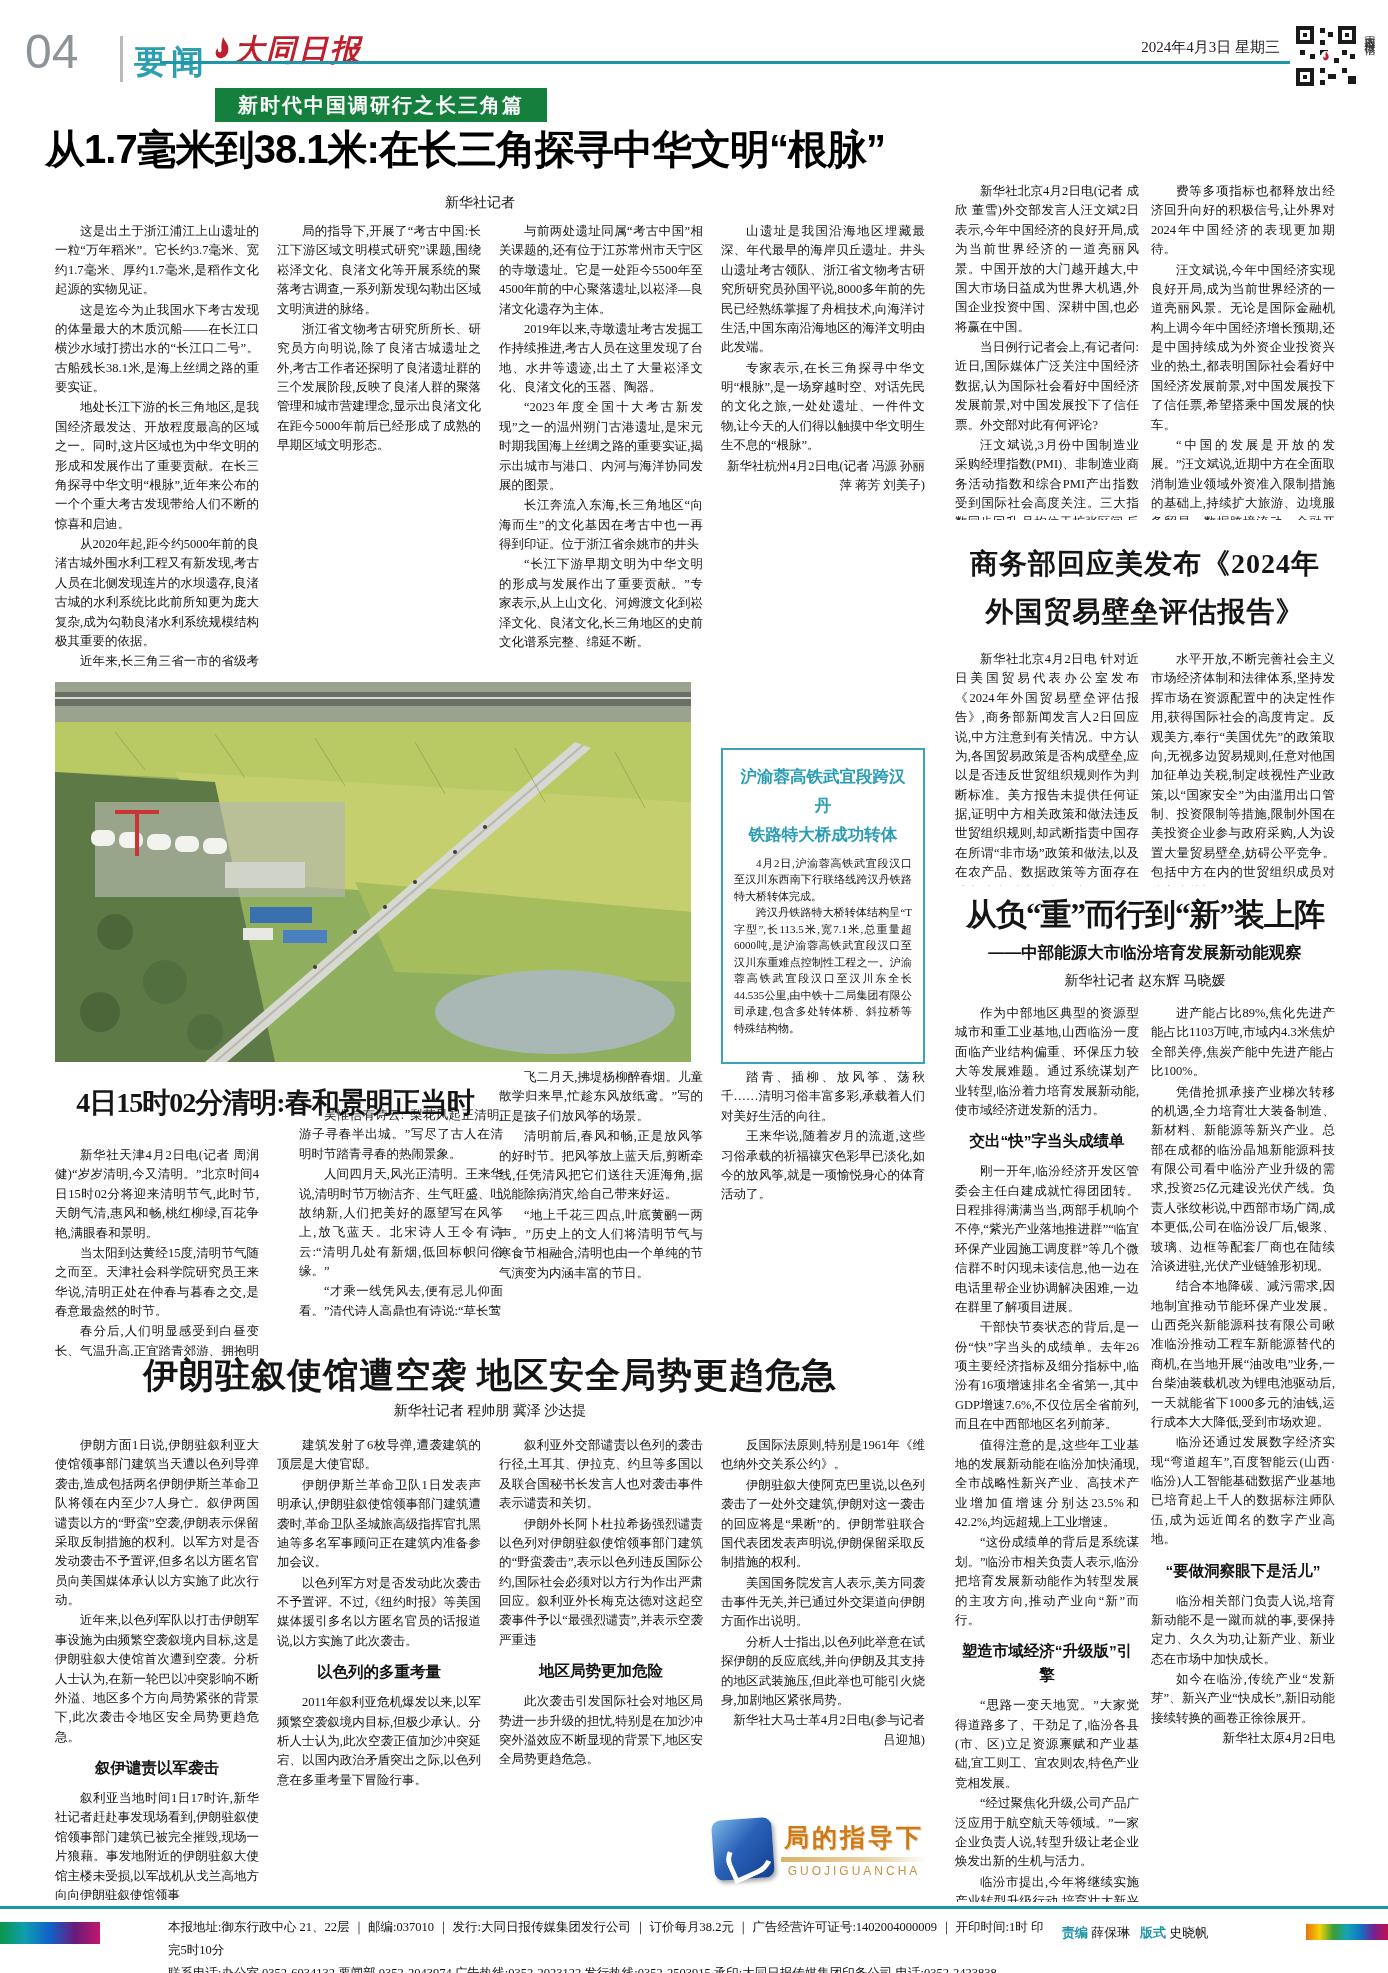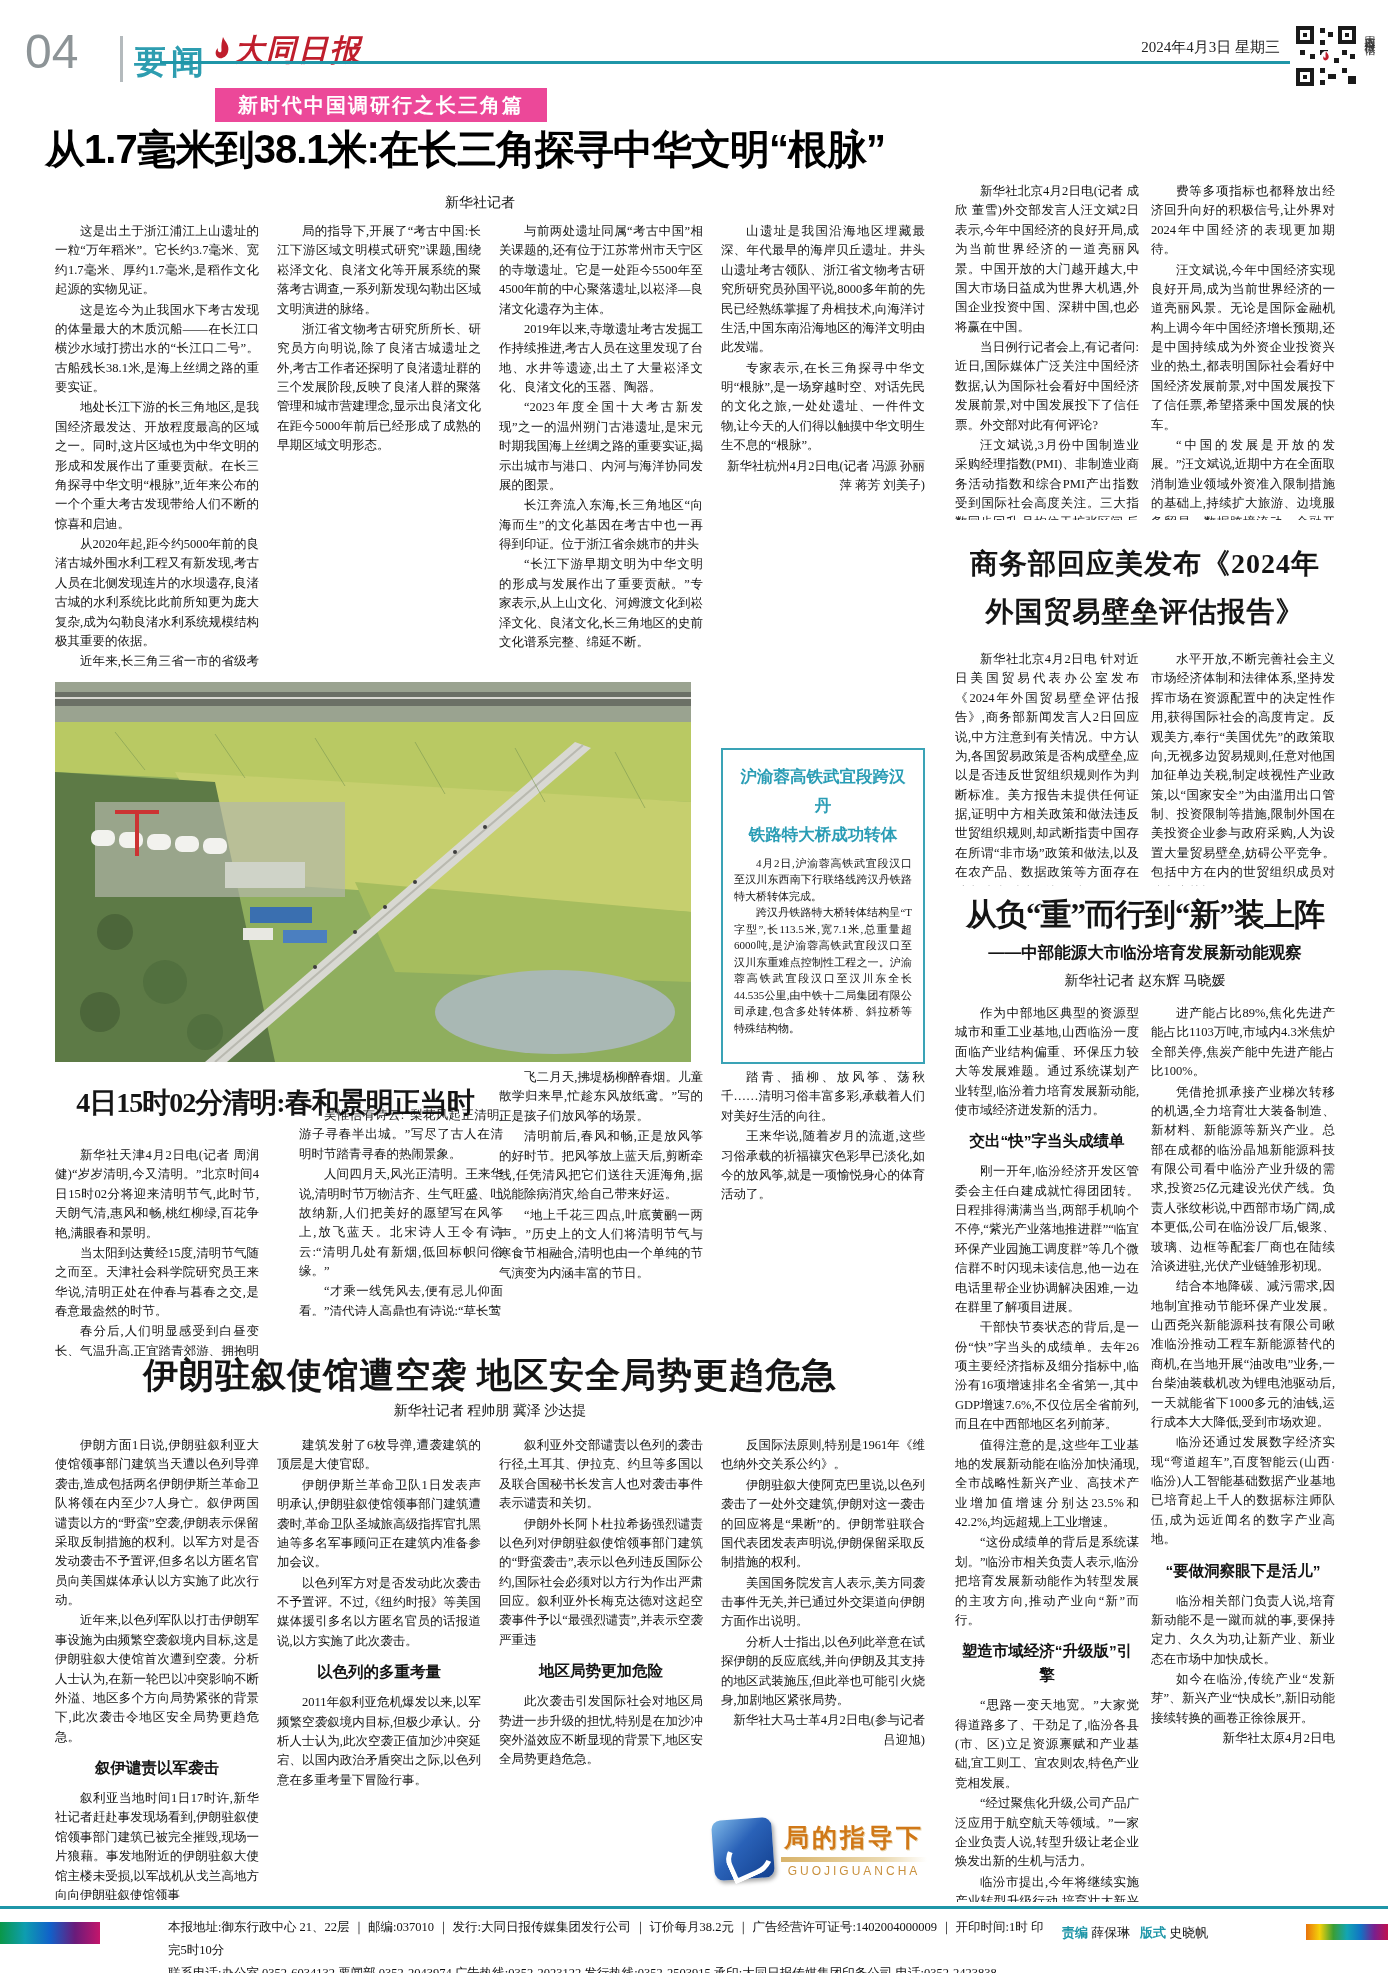--- a/index.html
+++ b/index.html
@@ -19,21 +19,21 @@
   .head-rule { left:160px; top:61px; width:1130px; height:3px; background:#1f96a8; }
   .head-date { left:1030px; top:38px; width:250px; font-size:15px; text-align:right; color:#222; }
   .qr { left:1294px; top:24px; width:64px; height:64px; }
   .qr-label { left:1362px; top:26px; writing-mode:vertical-rl; font-size:11px; letter-spacing:2px; color:#333; }
   
   .col { position:absolute; overflow:hidden; text-align:justify; font-size:12.5px; line-height:1.55; color:#141414; }
   .col p { text-indent:2em; margin:0 0 1px 0; }
   .col p.end-note { text-indent:0; text-align:right; }
   .col .subhead { text-indent:0; text-align:center; font-weight:bold; font-size:15.5px; margin:9px 0; font-family:"Liberation Sans","DejaVu Sans",sans-serif; }
   
-  .kicker { left:215px; top:88px; width:332px; height:34px; background:#ec4899; color:#fff;
+  .kicker { left:215px; top:88px; width:332px; height:34px; background:#15803d; color:#fff;
             font-family:"Liberation Sans","DejaVu Sans",sans-serif; font-weight:bold; font-size:20px;
             text-align:center; line-height:34px; letter-spacing:2px; }
   .headline-a { left:25px; top:122px; width:880px; text-align:center; font-size:40px; font-weight:900;
                 font-family:"Liberation Sans","DejaVu Sans",sans-serif; letter-spacing:-1px; color:#000; }
   .byline-a { left:55px; top:194px; width:850px; text-align:center; font-size:14px; }
   
   .photo { left:55px; top:682px; width:636px; height:380px; display:block; }
   .caption-box { left:721px; top:748px; width:204px; height:316px; border:2px solid #3aa3b6; padding:12px 11px; overflow:hidden; }
   .caption-title { color:#2a9db5; font-weight:bold; font-size:16.5px; line-height:1.75; text-align:center;
                    font-family:"Liberation Sans","DejaVu Sans",sans-serif; margin-bottom:6px; }

